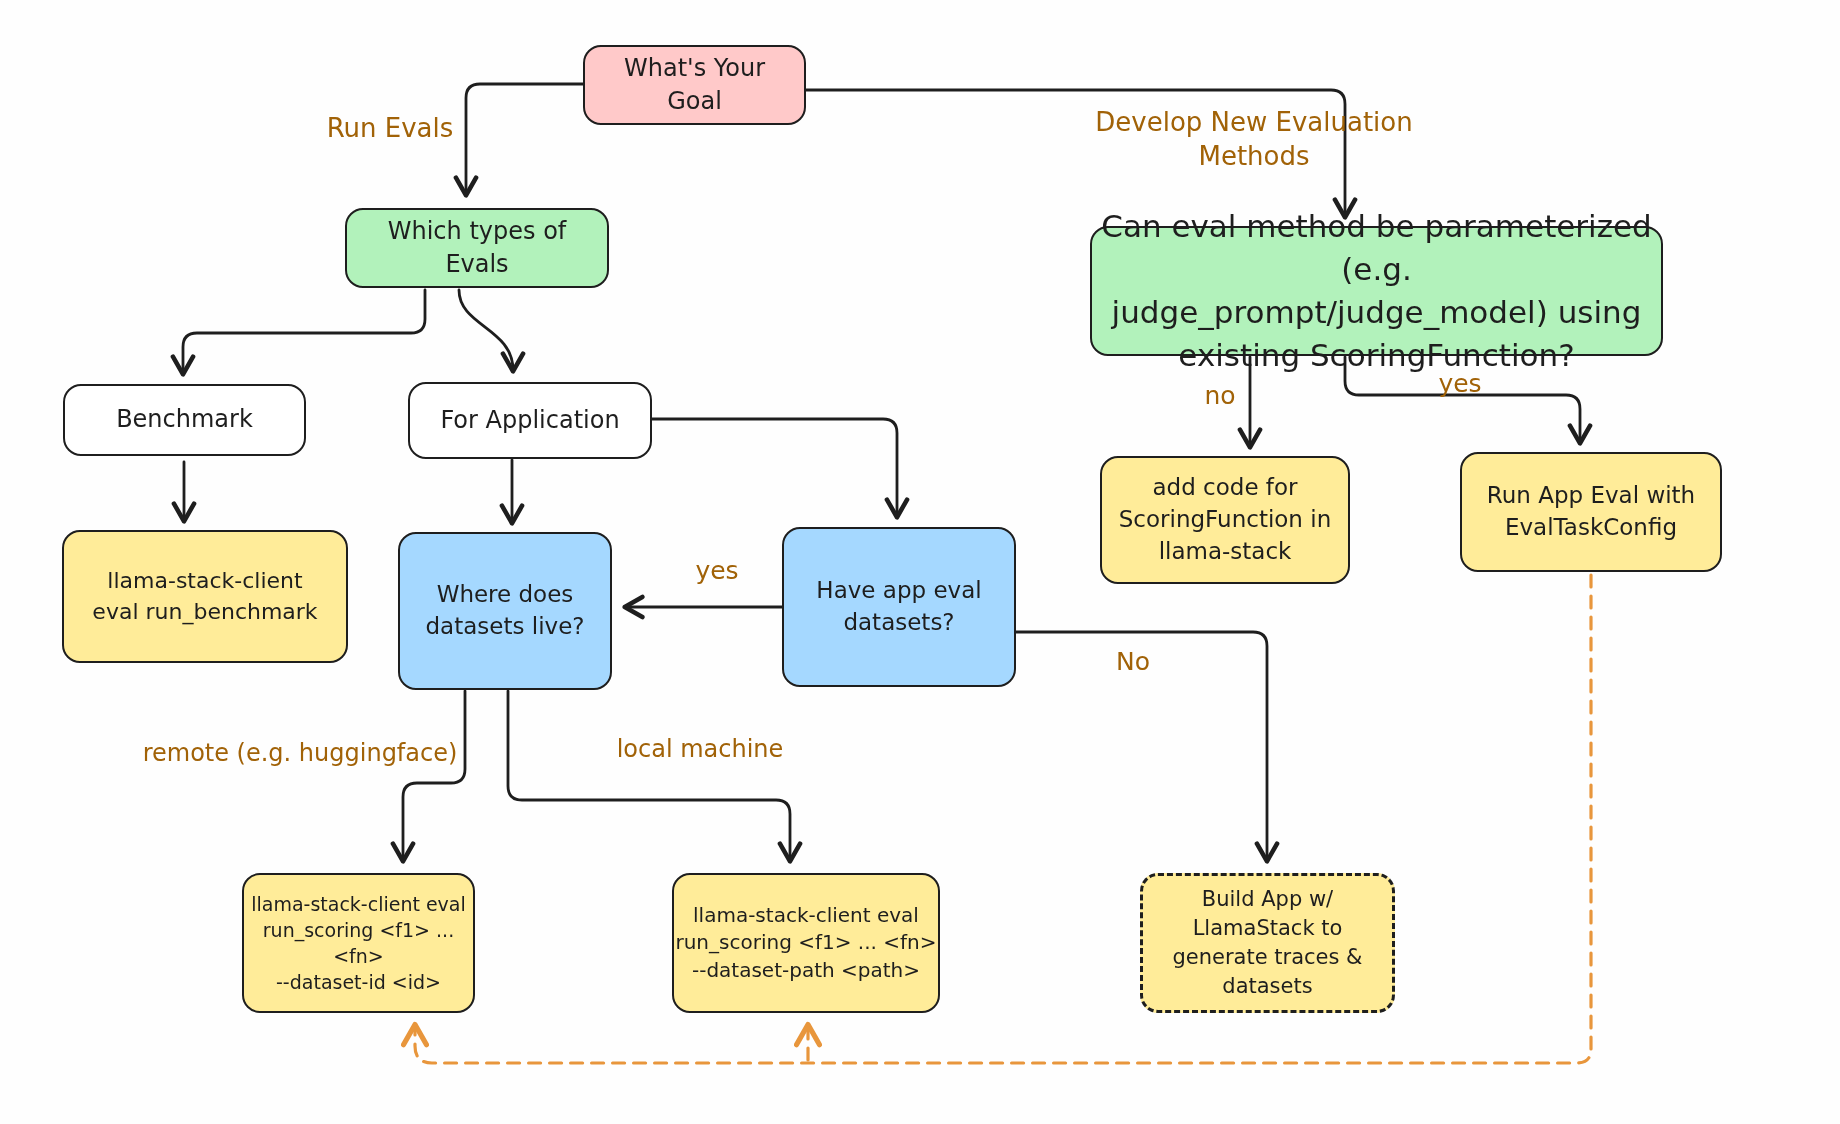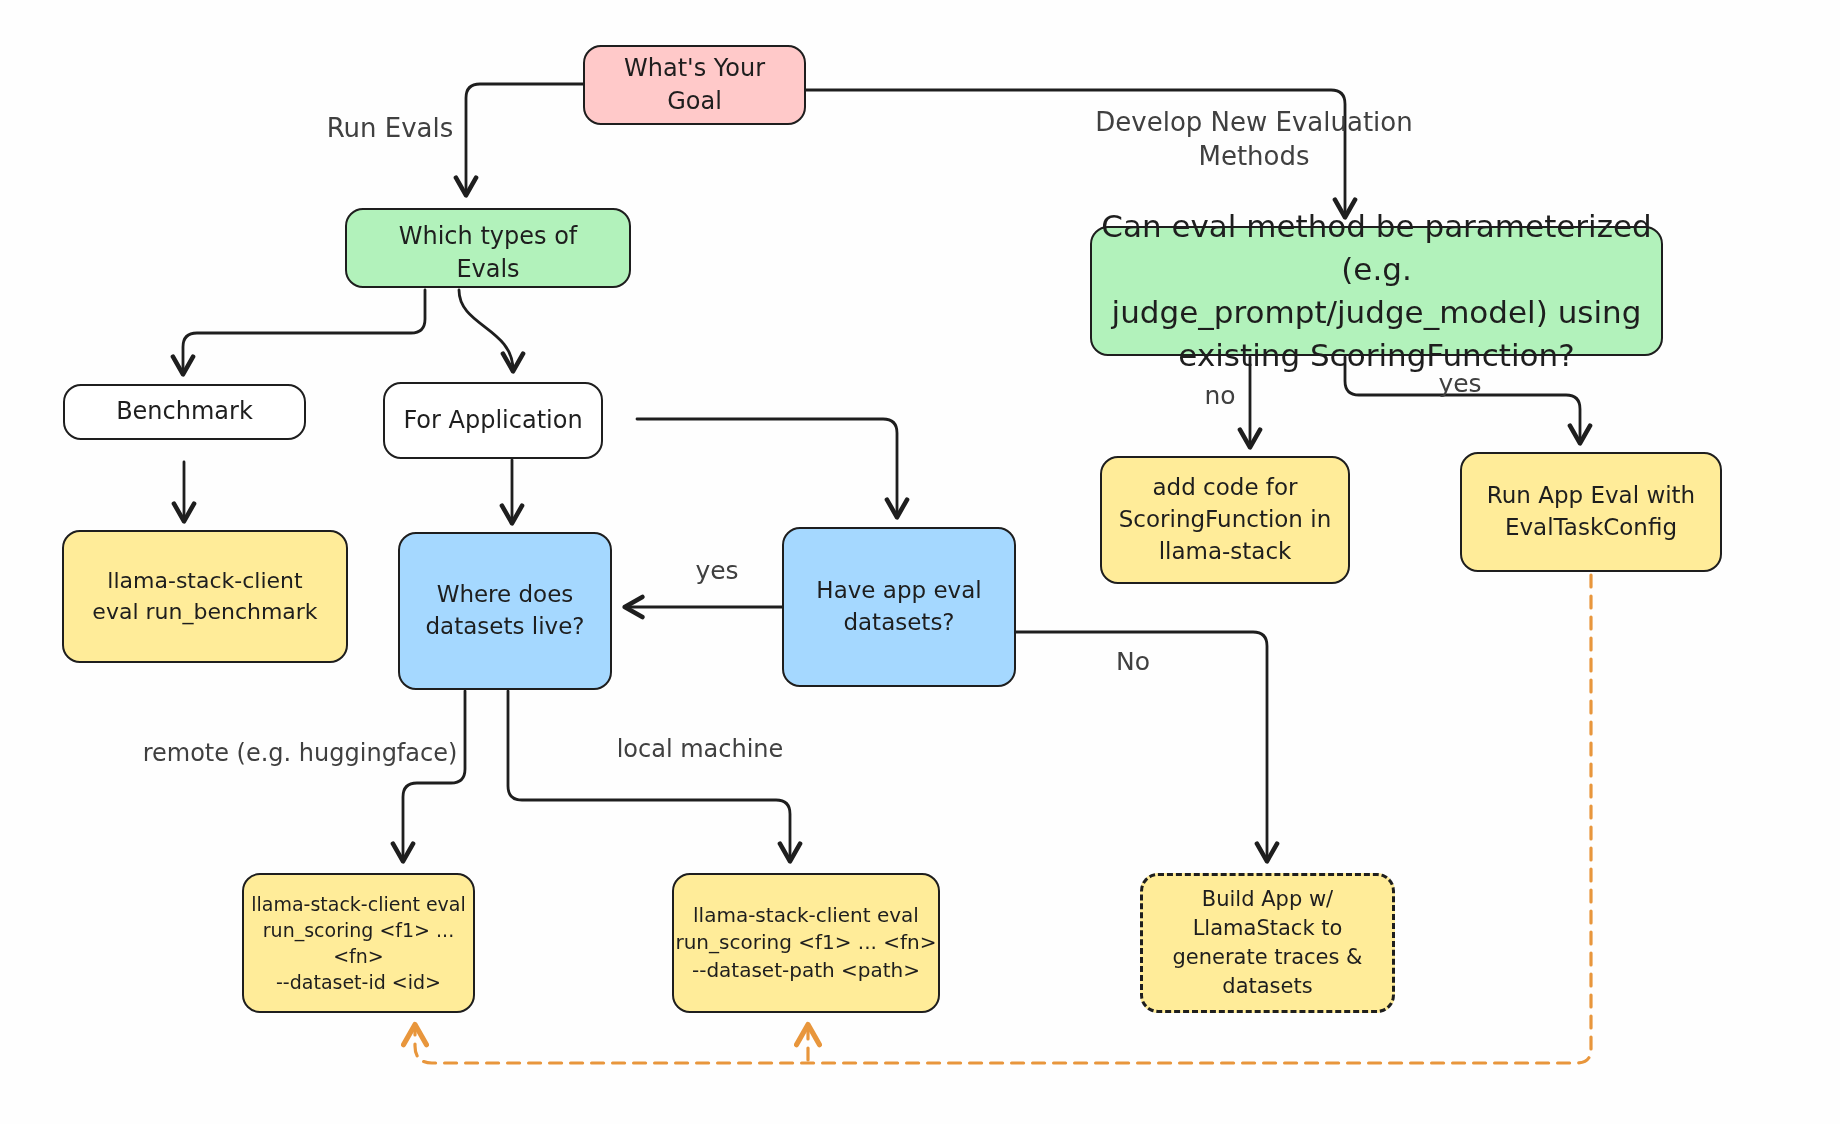--- a/index.html
+++ b/index.html
@@ -16,21 +16,21 @@
   .node-label{white-space:pre-line;line-height:1.38;}
   .fill-pink{background:#ffc9c9;}
   .fill-green{background:#b2f2bb;}
   .fill-blue{background:#a5d8ff;}
   .fill-yellow{background:#ffec99;}
   .fill-white{background:#ffffff;}
   .dashed{border-style:dashed;border-width:3px;}
   .edge-label{
     position:absolute;transform:translate(-50%,-50%);
     white-space:pre-line;text-align:center;line-height:1.3;
-    font-size:25px;color:#404040;
+    font-size:25px;color:#a16207;
   }
 </style>
 </head>
 <body>
 
 <div class="canvas">
 
   <svg class="edges" viewBox="0 0 1840 1124" xmlns="http://www.w3.org/2000/svg">
     <defs>
       <marker id="ah" viewBox="0 0 10 10" refX="7.5" refY="5" markerWidth="9" markerHeight="9" orient="auto-start-reverse">
@@ -59,36 +59,36 @@
       <path d="M 1591 575 L 1591 1049 Q 1591 1063 1577 1063 L 432 1063 Q 415 1063 415 1046 L 415 1026" marker-end="url(#ah-o)"></path>
       <path d="M 808 1060 L 808 1026" marker-end="url(#ah-o)"></path>
     </g>
   </svg>
 
   <div class="node fill-pink" style="left:583px;top:45px;width:223px;height:80px;font-size:24px;">
     <span class="node-label">What's Your
 Goal</span>
   </div>
 
-  <div class="node fill-green" style="left:345px;top:208px;width:286px;height:80px;font-size:24px;align-items:flex-end;">
+  <div class="node fill-green" style="left:345px;top:208px;width:264px;height:80px;font-size:24px;">
     <span class="node-label">Which types of
 Evals</span>
   </div>
 
   <div class="node fill-green" style="left:1090px;top:226px;width:573px;height:130px;font-size:31px;">
     <span class="node-label">Can eval method be parameterized (e.g.
 judge_prompt/judge_model) using
 existing ScoringFunction?</span>
   </div>
 
-  <div class="node fill-white" style="left:63px;top:384px;width:243px;height:56px;font-size:24px;">
+  <div class="node fill-white" style="left:63px;top:384px;width:243px;height:72px;font-size:24px;">
     <span class="node-label">Benchmark</span>
   </div>
 
-  <div class="node fill-white" style="left:383px;top:382px;width:220px;height:77px;font-size:24px;text-align:center;">
+  <div class="node fill-white" style="left:408px;top:382px;width:244px;height:77px;font-size:24px;text-align:center;">
     <span class="node-label">For Application</span>
   </div>
 
   <div class="node fill-yellow" style="left:62px;top:530px;width:286px;height:133px;font-size:22px;">
     <span class="node-label">llama-stack-client
 eval run_benchmark</span>
   </div>
 
   <div class="node fill-blue" style="left:398px;top:532px;width:214px;height:158px;font-size:23px;">
     <span class="node-label">Where does

